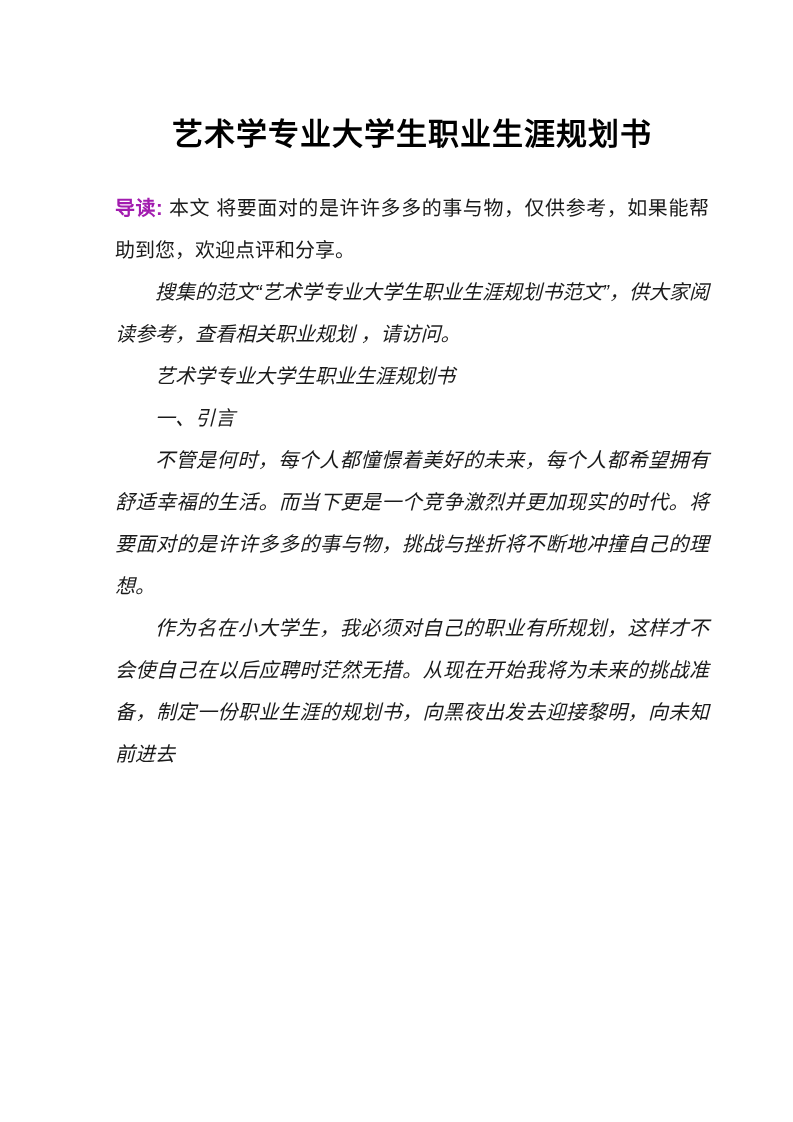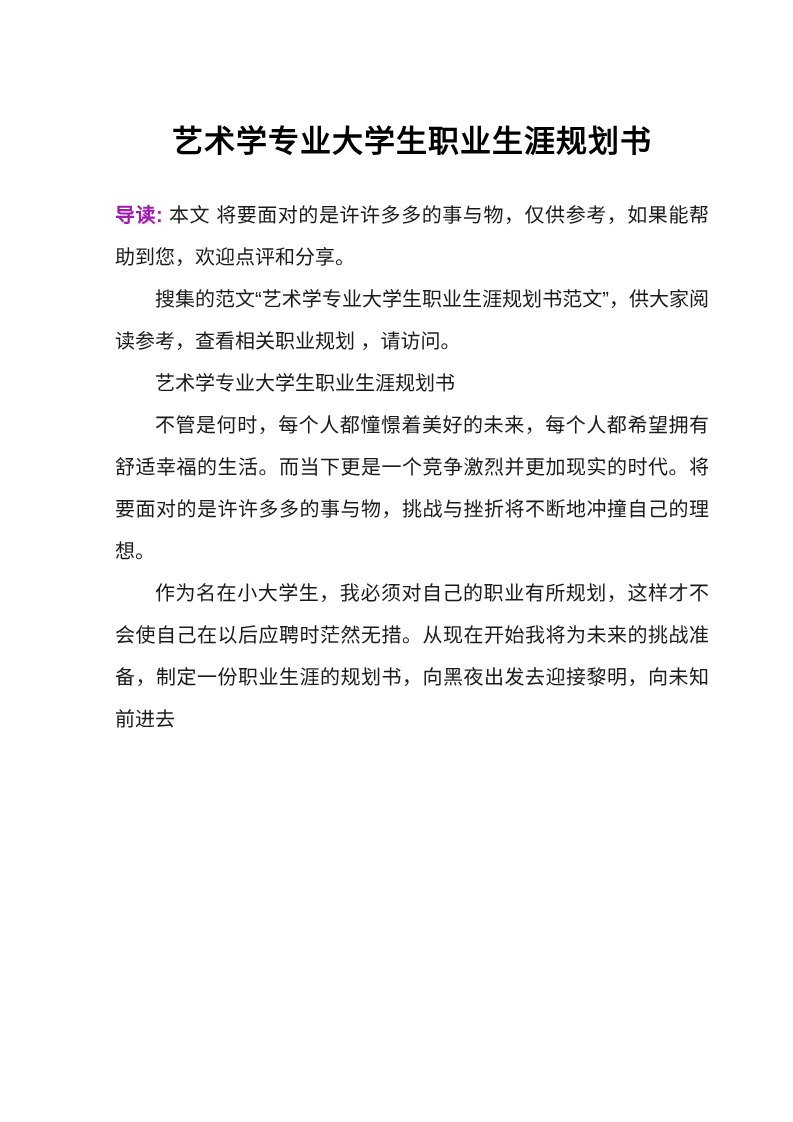--- a/index.html
+++ b/index.html
@@ -5,21 +5,21 @@
   html, body {
     margin: 0;
     padding: 0;
     background: #ffffff;
   }
   .page {
     position: relative;
     width: 793px;
     height: 915px;
     box-sizing: border-box;
-    margin: 16px auto;
+    margin: 9px auto;
     padding: 104px 84px 0 115px;
     background: #ffffff;
     color: #1a1a1a;
     font-family: "Liberation Sans", "DejaVu Sans", sans-serif;
     overflow: hidden;
   }
   .doc-title {
     margin: 0;
     font-size: 31px;
     font-weight: 700;
@@ -35,33 +35,35 @@
     margin: 0;
     font-size: 20px;
     line-height: 42px;
     text-align: justify;
     text-justify: inter-ideograph;
     word-break: break-all;
     color: #1a1a1a;
   }
   .para.indent {
     text-indent: 40px;
+    font-style: italic;
   }
   .para .lead-label {
     font-weight: 700;
     color: #a21caf;
   }
 </style>
 </head>
 <body>
 
 <div class="page">
   <h1 class="doc-title">艺术学专业大学生职业生涯规划书</h1>
 
   <div class="doc-body">
     <p class="para"><b class="lead-label">导读:</b><span> 本文 将要面对的是许许多多的事与物，仅供参考，如果能帮助到您，欢迎点评和分享。</span></p>
 
   <p class="para indent">搜集的范文“艺术学专业大学生职业生涯规划书范文”，供大家阅读参考，查看相关职业规划 ，请访问。</p>
       <p class="para indent">艺术学专业大学生职业生涯规划书</p>
+      <p class="para indent">一、引言</p>
       <p class="para indent">不管是何时，每个人都憧憬着美好的未来，每个人都希望拥有舒适幸福的生活。而当下更是一个竞争激烈并更加现实的时代。将要面对的是许许多多的事与物，挑战与挫折将不断地冲撞自己的理想。</p>
       <p class="para indent">作为名在小大学生，我必须对自己的职业有所规划，这样才不会使自己在以后应聘时茫然无措。从现在开始我将为未来的挑战准备，制定一份职业生涯的规划书，向黑夜出发去迎接黎明，向未知前进去</p>
     </div>
 </div>
 
 </body></html>

